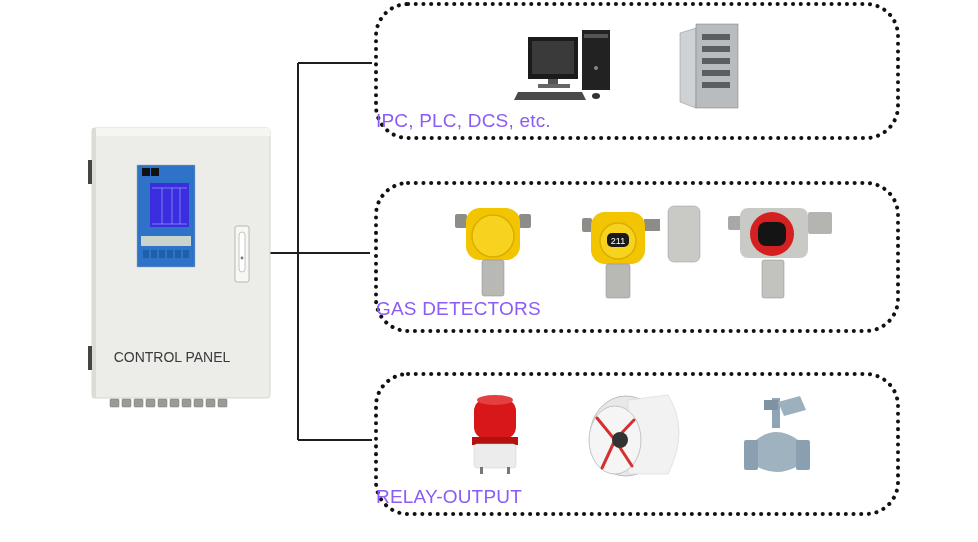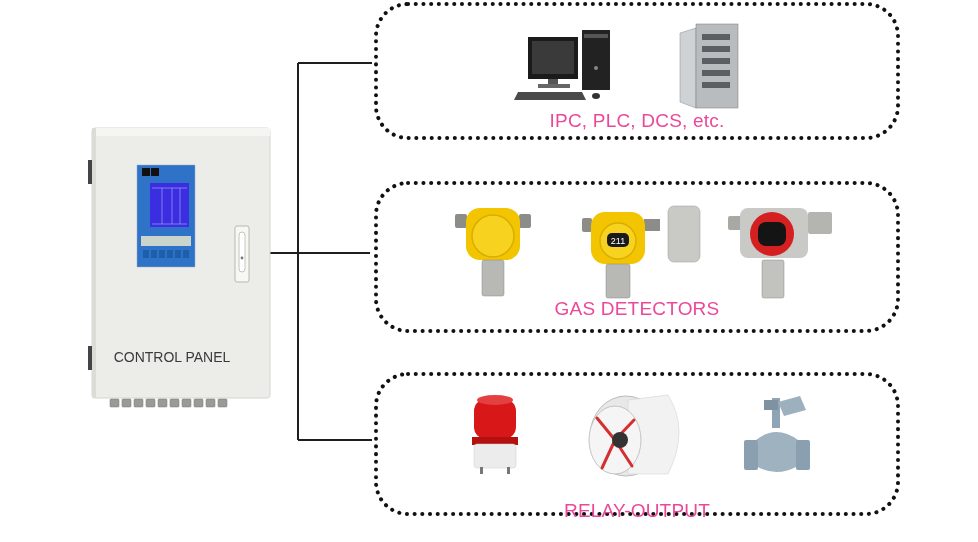--- a/index.html
+++ b/index.html
@@ -1,18 +1,18 @@
 <!DOCTYPE html>
 <html><head>
 <meta charset="utf-8">
 <style>
   html, body { margin: 0; padding: 0; background: #ffffff; }
   body { width: 978px; height: 542px; position: relative; overflow: hidden; font-family: "Liberation Sans", sans-serif; }
   svg.diagram { position: absolute; left: 0; top: 0; }
-  .group-label { position: absolute; font-size: 19px; color: #ec4899; text-align: center; letter-spacing: 0.2px; }
+  .group-label { position: absolute; font-size: 19px; color: #8b5cf6; letter-spacing: 0.2px; }
   .panel-label { position: absolute; font-size: 14px; color: #3a3a3a; text-align: center; }
 </style>
 </head>
 <body>
 
 <svg class="diagram" width="978" height="542" viewBox="0 0 978 542">
 
   <g stroke="#1e1e1e" stroke-width="2" fill="none">
     <line x1="270" y1="253" x2="370" y2="253"></line>
     <line x1="298" y1="63" x2="298" y2="440"></line>
@@ -155,13 +155,13 @@
     <rect x="796" y="440" width="14" height="30" rx="2" fill="#8aa0b0"></rect>
   </g>
 </svg>
 
 <div class="panel-label" style="left:92px; top:349px; width:160px;">CONTROL PANEL</div>
 
 <div class="group-label" style="left:376px; top:110px; width:522px;">IPC, PLC, DCS, etc.</div>
 
 <div class="group-label" style="left:376px; top:298px; width:522px;">GAS DETECTORS</div>
 
-<div class="group-label" style="left:376px; top:486px; width:522px;margin-top:14px;">RELAY-OUTPUT</div>
+<div class="group-label" style="left:376px; top:486px; width:522px;">RELAY-OUTPUT</div>
 
 </body></html>

